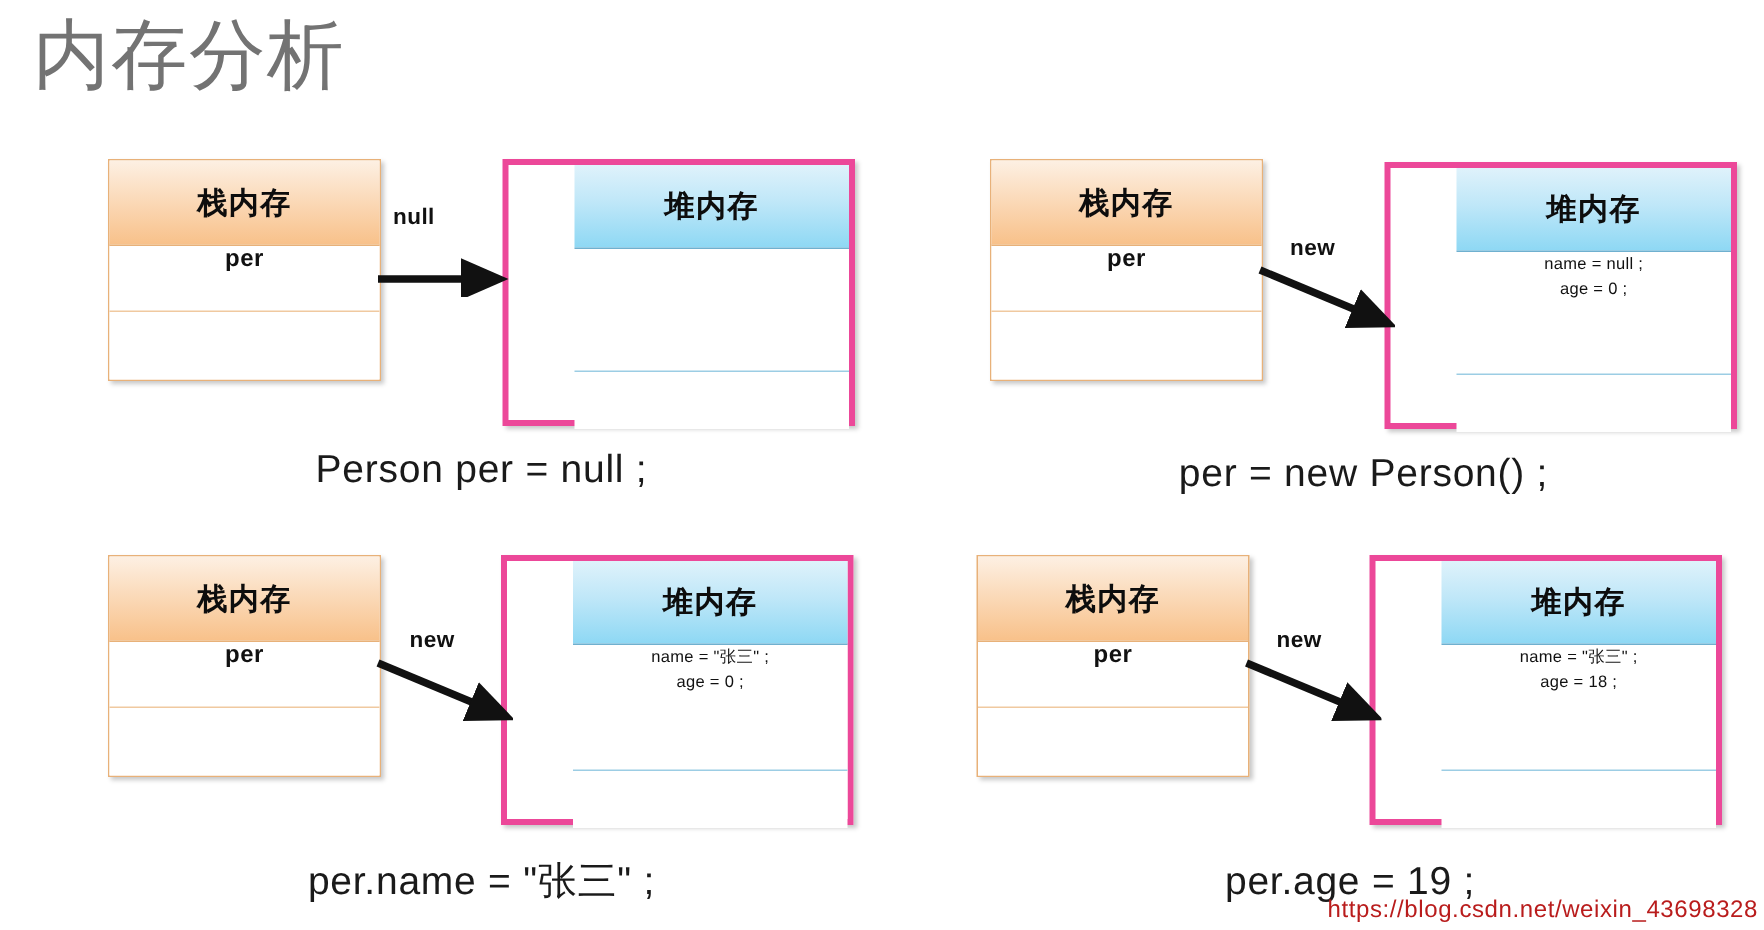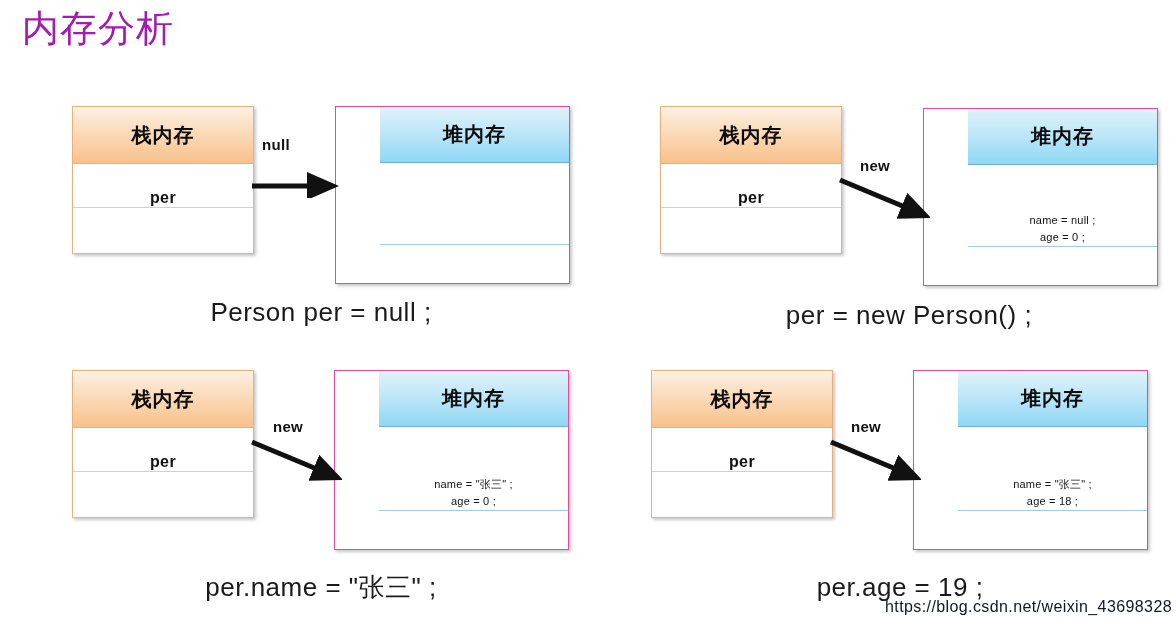--- a/index.html
+++ b/index.html
@@ -14,45 +14,45 @@
     overflow: hidden;
     font-family: "Liberation Sans", "DejaVu Sans", sans-serif;
     color: #1a1a1a;
   }
 
   
   .page-title {
     position: absolute;
     left: 22px;
     top: 8px;
-    font-size: 37px;
+    font-size: 51px;
     line-height: 1.15;
     font-weight: 400;
     letter-spacing: 1px;
-    color: #a21caf;
+    color: #737373;
     white-space: nowrap;
   }
 
   
   .panel {
     position: absolute;
   }
 
   
   .mem-box {
     position: absolute;
     box-sizing: border-box;
     background: #ffffff;
     box-shadow: 2px 2px 3px rgba(0,0,0,0.22);
   }
   .mem-box.stack {
     border: 1px solid #e8b179;
   }
   .mem-box.heap {
-    border: 1px solid #ec4899;
+    border: 4px solid #ec4899;
     padding-left: 44px;
   }
 
   .mem-head {
     box-sizing: border-box;
     display: flex;
     align-items: center;
     justify-content: center;
     font-weight: bold;
     font-size: 20px;
@@ -64,21 +64,21 @@
     border-bottom: 1px solid #e8b179;
   }
   .heap .mem-head {
     background: linear-gradient(to bottom, #dff2fb 0%, #bfe7f8 45%, #8ed8f4 100%);
     border-bottom: 1px solid #6fb0cf;
   }
 
   .mem-row {
     box-sizing: border-box;
     display: flex;
-    align-items: flex-end;
+    align-items: flex-start;
     justify-content: center;
     background: #ffffff;
     font-size: 15px;
   }
   .stack .mem-row {
     border-bottom: 1px solid #f0c9a0;
   }
   .stack .mem-row:last-child { border-bottom: none; }
   .heap .mem-row {
     border-bottom: 1px solid #9ccde4;
@@ -126,21 +126,21 @@
     white-space: nowrap;
     text-align: center;
   }
 
   
   .watermark {
     position: absolute;
     right: 4px;
     bottom: 4px;
     font-size: 16px;
-    color: #0f172a;
+    color: #b91c1c;
     letter-spacing: 0.4px;
     white-space: nowrap;
   }
 </style>
 </head>
 <body>
 
 <div class="page-title">内存分析</div>
 
 <div class="panel">

